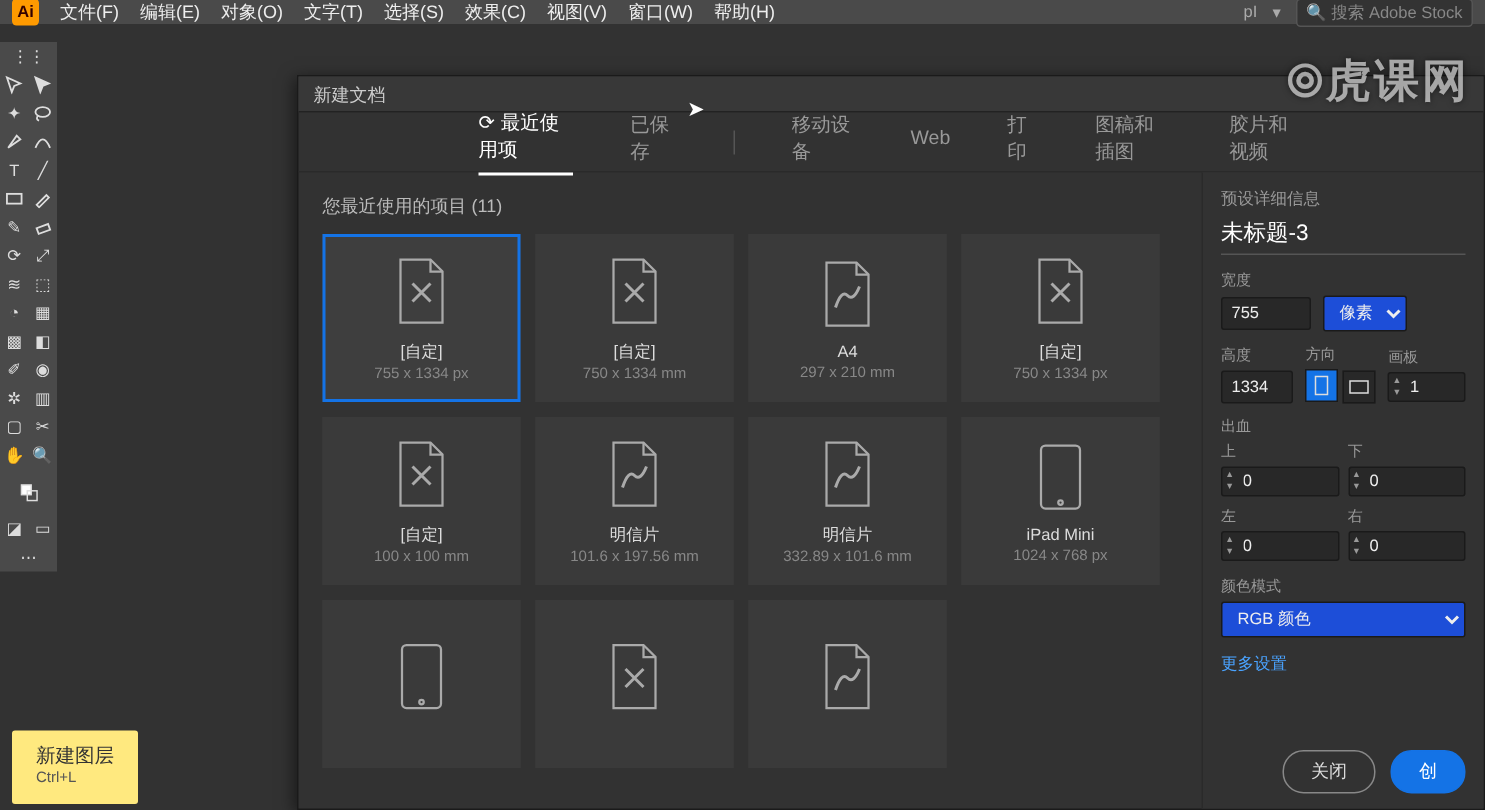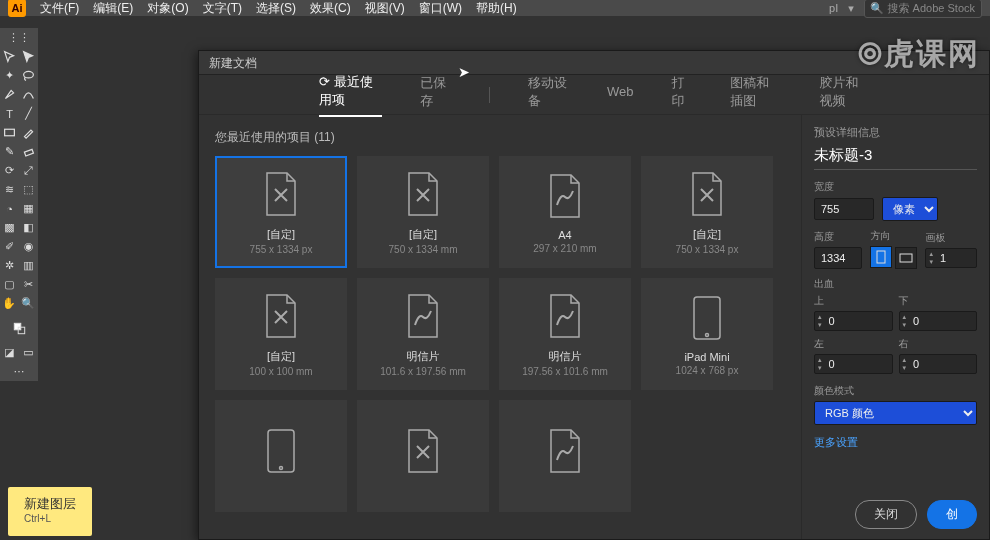--- a/index.html
+++ b/index.html
@@ -263,21 +263,21 @@
           </div>
           <div class="preset">
             <div class="preset-icon">
               <svg width="36" height="46" viewBox="0 0 36 46">
                 <path d="M4 2h20l8 8v34H4z"></path>
                 <path d="M24 2v8h8"></path>
                 <path d="M10 32q4-12 8-8t8-6" stroke-width="2"></path>
               </svg>
             </div>
             <div class="preset-name">明信片</div>
-            <div class="preset-dim">197.56 x 101.6 mm</div>
+            <div class="preset-dim">332.89 x 101.6 mm</div>
           </div>
           <div class="preset">
             <div class="preset-icon">
               <svg width="34" height="46" viewBox="0 0 34 46">
                 <rect x="4" y="2" width="26" height="42" rx="3"></rect>
                 <circle cx="17" cy="40" r="1.5"></circle>
               </svg>
             </div>
             <div class="preset-name">iPad Mini</div>
             <div class="preset-dim">1024 x 768 px</div>

